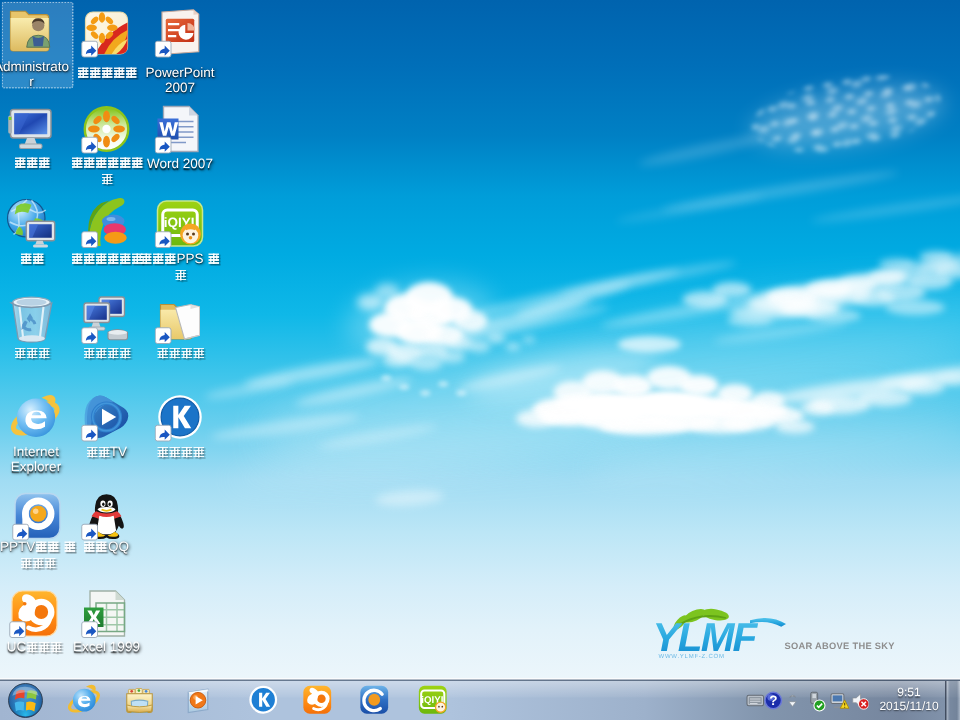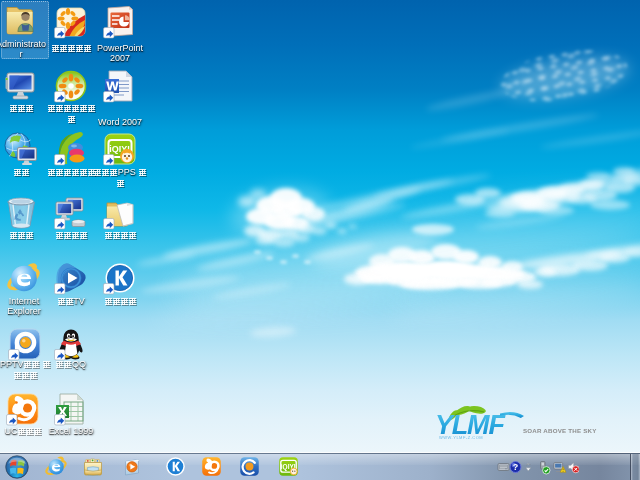--- a/index.html
+++ b/index.html
@@ -279,21 +279,21 @@
 <g stroke="#8099c8" stroke-width="1.1">
             <path d="M10 12 h16 M10 15.5 h16 M10 19 h16 M10 22.5 h16 M10 26 h11"></path>
           </g>
 <path d="M2 10 h14 v14 H2 z" fill="url(#wg)"></path>
 <path d="M3.2 12.5 h2.3 l1.3 6.2 1.5 -6.2 h2.4 l1.5 6.2 1.3 -6.2 h2.3 l-2.4 9 h-2.3 l-1.6 -6 -1.6 6 H5.6 z" fill="#fff"></path>
 <g>
             <rect x="0.5" y="22.5" width="10.5" height="10.5" rx="1.5" fill="#fff" stroke="#9aa8b8" stroke-width=".6"></rect>
             <path d="M3.2 31.2 q0.2,-3.4 3.6,-3.9 l0,-1.9 3.4,3.4 -3.4,3.4 0,-1.9 q-2.6,-0.2 -3.6,0.9 z" fill="#1a57c2"></path>
           </g>
         </svg>
-        <div class="lbl" style="top:49px;">Word 2007</div>
+        <div class="lbl" style="top:36px;">Word 2007</div>
       </div>
       <div class="cell" style="left:-3px;top:132px;">
         <svg class="ic" width="34" height="34" viewBox="0 0 34 34">
 <defs>
             <radialGradient id="glb" cx=".35" cy=".3" r=".9">
               <stop offset="0" stop-color="#c8ecfc"></stop>
               <stop offset=".5" stop-color="#3fa4e8"></stop>
               <stop offset="1" stop-color="#1668b4"></stop>
             </radialGradient>
             <linearGradient id="scr2" x1="0" y1="0" x2="1" y2="1">
@@ -707,14 +707,17 @@
 <rect x="57" y="3.5" width="8.6" height="6.5" rx="1" fill="#cdd2d8" stroke="#6a7078" stroke-width=".7"></rect>
 <rect x="58.1" y="4.6" width="6.4" height="4" fill="#4a78b0"></rect>
 <path d="M59 12.5 h6.6" stroke="#8a9098" stroke-width="1"></path>
 <path d="M63.2 13.2 l2.9 -5.6 2.9 5.6 z" fill="#f8d820" stroke="#a88a10" stroke-width=".6"></path>
 <path d="M66.1 9.5 v1.8 M66.1 12.2 v.6" stroke="#6a5505" stroke-width=".8"></path>
 <path d="M71.5 6.3 h2.3 l2.9 -2.7 v8.6 l-2.9 -2.7 h-2.3 z" fill="#f2f5f8" stroke="#8a9098" stroke-width=".5"></path>
 <circle cx="78.8" cy="10.3" r="3.5" fill="#d82020" stroke="#fff" stroke-width=".6"></circle>
 <path d="M77.3 8.8 l3 3 M80.3 8.8 l-3 3" stroke="#fff" stroke-width="1"></path>
 </svg>
     </div>
+<div id="tray">
+      <div id="clock">9:51<br>2015/11/10</div>
+    </div>
 <div id="showdesk"></div>
 </div>
 
 </body></html>

